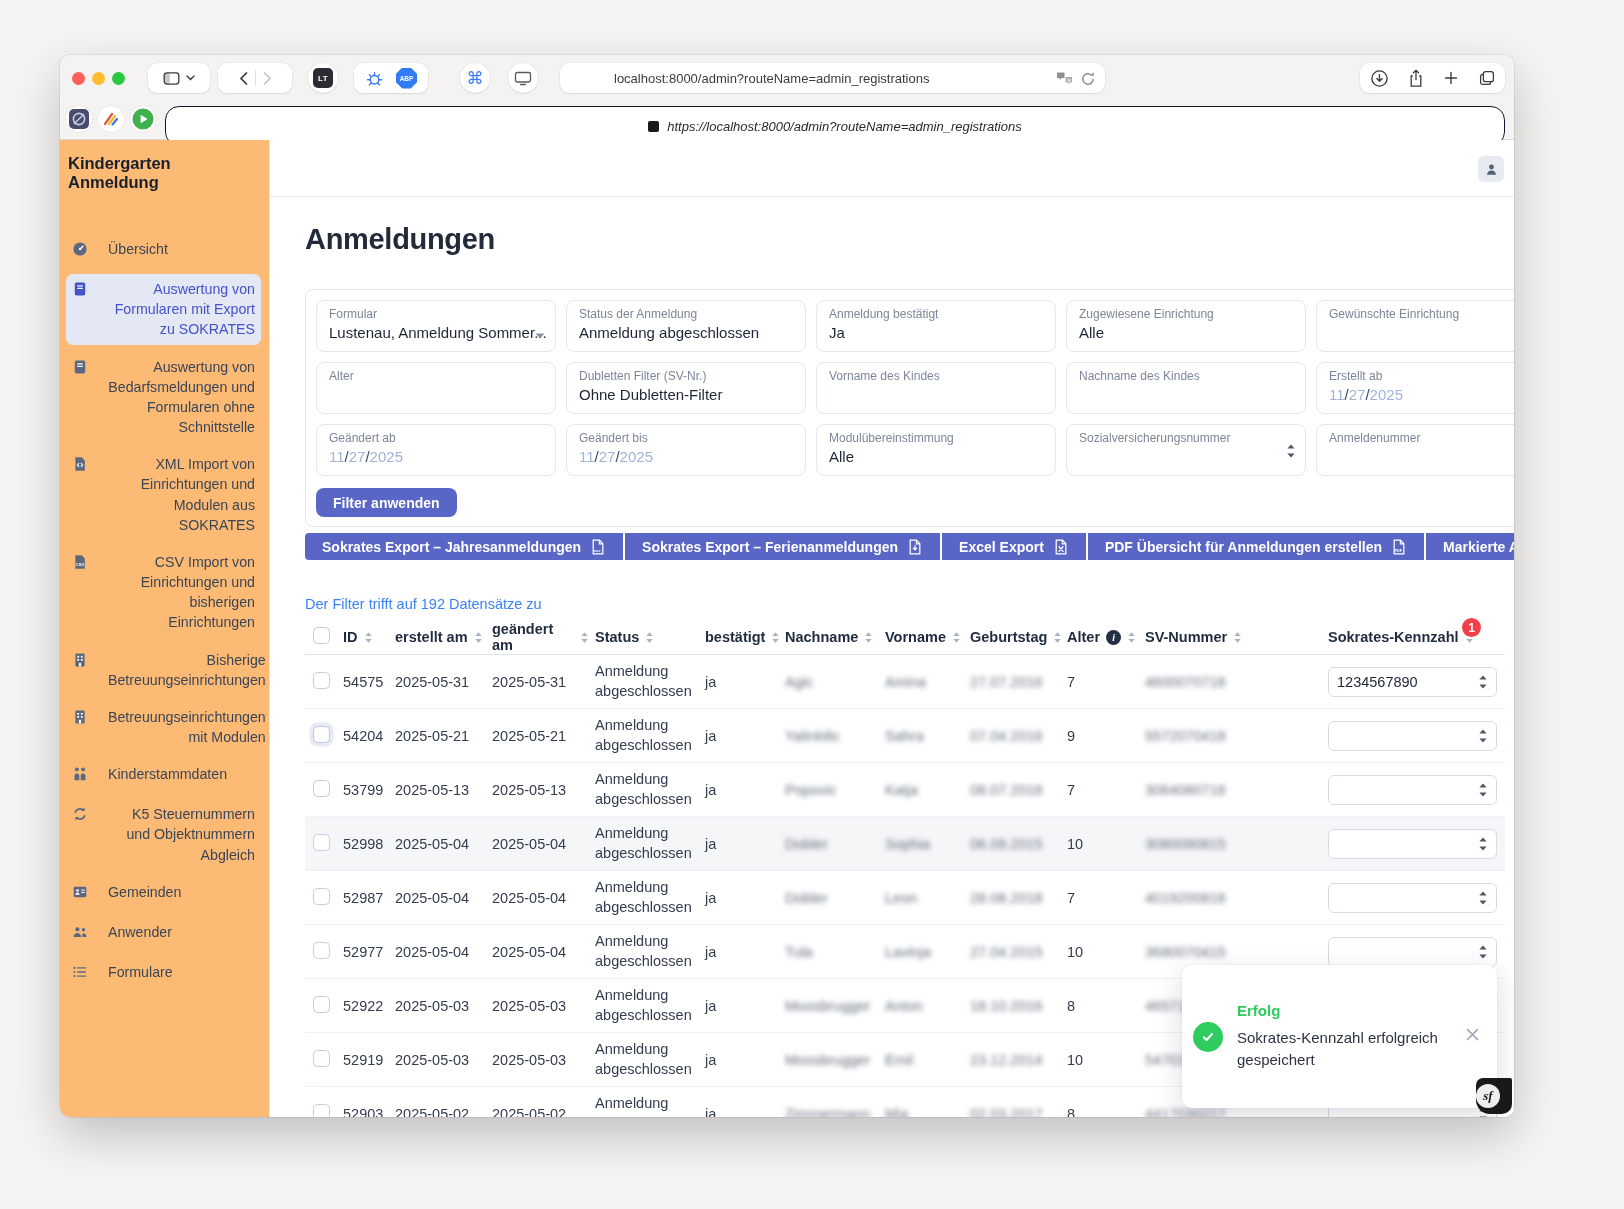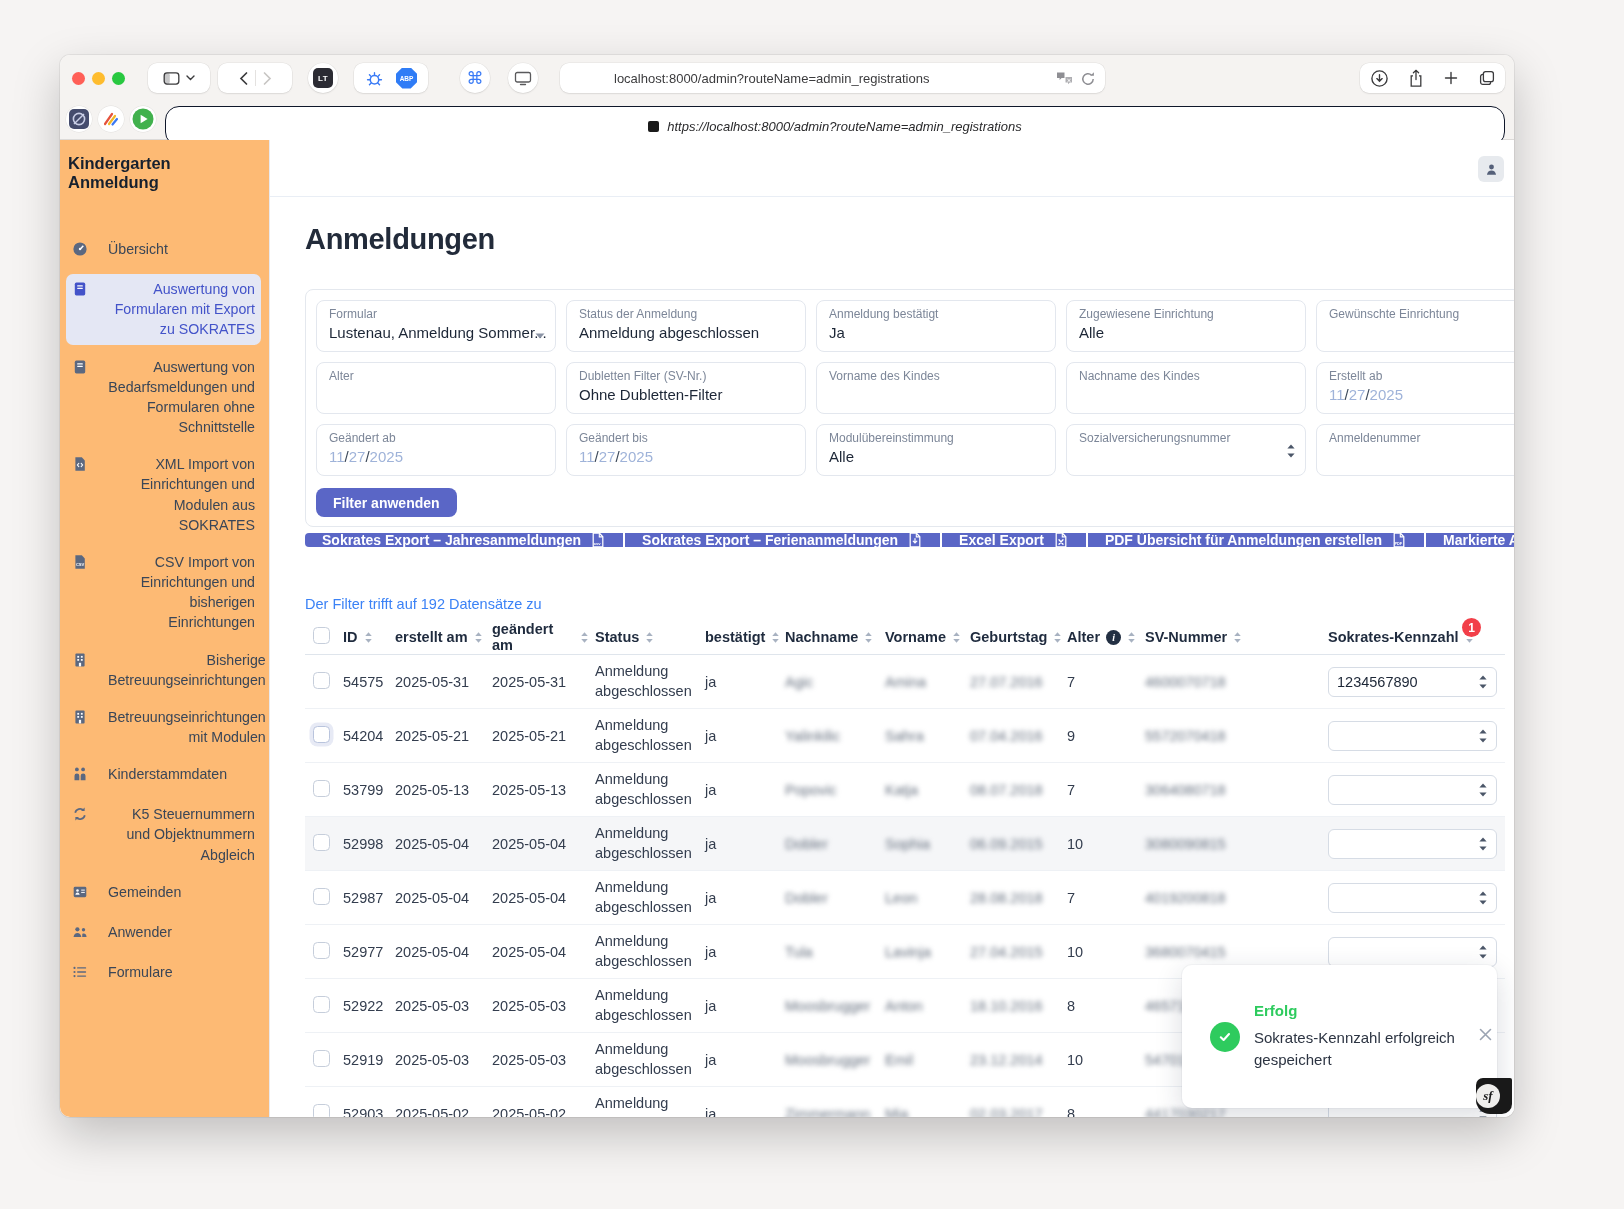--- a/index.html
+++ b/index.html
@@ -64,21 +64,21 @@
   .flabel{font-size:12px;color:#7c8698;white-space:nowrap;}
   .fvalue{margin-top:3px;font-size:15px;color:#1c2636;white-space:nowrap;}
   .fdate span{color:#9fb3d9;}
   .fdate .dsep{color:#3b4859;}
   .caret{position:absolute;right:10px;top:24px;color:#8b94a5;}
   .fstep{position:absolute;right:9px;top:18px;color:#4b5668;}
   .btn-apply{position:absolute;left:10px;top:198px;height:29px;padding:0 17px;background:var(--accent);color:#fff;
     border:none;border-radius:8px;font-size:14px;font-weight:bold;display:flex;align-items:center;font-family:inherit;}
 
   .exportbar{position:absolute;left:35px;top:336px;display:flex;gap:2px;width:1296px;overflow:hidden;border-radius:4px 0 0 4px;}
-  .xbtn{flex:0 0 auto;height:14px;background:var(--accent);color:#fff;font-size:14px;font-weight:bold;
+  .xbtn{flex:0 0 auto;height:27px;background:var(--accent);color:#fff;font-size:14px;font-weight:bold;
     display:flex;align-items:center;gap:9px;padding:0 17px;white-space:nowrap;justify-content:flex-end;}
   .xbtn:last-child{flex:1 0 auto;}
   .xic svg{width:16px;height:16px;display:block;}
 
   .count{position:absolute;left:35px;top:399px;font-size:14.5px;color:#3b82f6;}
 
   .tbl{position:absolute;left:35px;top:423px;width:1200px;}
   .trow{display:grid;grid-template-columns:38px 52px 97px 103px 110px 80px 100px 85px 97px 78px 145px 215px;align-items:center;}
   .thead{height:35px;border-bottom:1px solid #dfe5ec;font-weight:bold;color:#1f2b3e;font-size:14.5px;}
   .hcell{display:flex;align-items:center;gap:6px;position:relative;padding-right:4px;}
@@ -94,21 +94,21 @@
   .infoic{width:15px;height:15px;border-radius:50%;background:#233043;color:#fff;font-size:10px;font-weight:bold;
     display:inline-flex;align-items:center;justify-content:center;font-family:"Liberation Serif",serif;font-style:italic;}
   .badge{position:absolute;top:-11px;right:24px;min-width:19px;height:19px;border-radius:50%;background:var(--badge);
     color:#fff;font-size:12px;font-weight:bold;display:flex;align-items:center;justify-content:center;}
   .c-sok{padding-left:38px;}
   .kinput{width:169px;height:30px;border:1px solid #d6dce5;border-radius:6px;background:#fff;margin-left:38px;
     display:flex;align-items:center;justify-content:space-between;padding:0 8px;color:#1c2636;}
   .kstep{color:#4b5668;display:inline-flex;}
 
   .toast{position:absolute;right:17px;bottom:9px;width:315px;height:143px;background:#fff;border-radius:10px;
-    box-shadow:0 8px 28px rgba(25,35,60,.16),0 0 0 1px rgba(25,35,60,.03);display:flex;align-items:center;gap:14px;padding:0 16px 0 28px;z-index:40;}
+    box-shadow:0 8px 28px rgba(25,35,60,.16),0 0 0 1px rgba(25,35,60,.03);display:flex;align-items:center;gap:14px;padding:0 16px 0 11px;z-index:40;}
   .tcheck{flex:0 0 30px;width:30px;height:30px;border-radius:50%;background:var(--success);display:flex;align-items:center;justify-content:center;}
   .ttexts{flex:1;}
   .ttitle{color:var(--success);font-weight:bold;font-size:15px;margin-bottom:8px;}
   .tmsg{font-size:15px;color:#2c3442;line-height:1.45;width:210px;}
   .tclose{flex:0 0 16px;color:#9aa3b2;cursor:default;}
 
   .sfbadge{position:absolute;right:2px;bottom:3px;width:36px;height:36px;background:#191919;z-index:50;
     border-radius:7px 2px 10px 14px;display:flex;align-items:center;justify-content:flex-start;}
 </style>
 </head>

